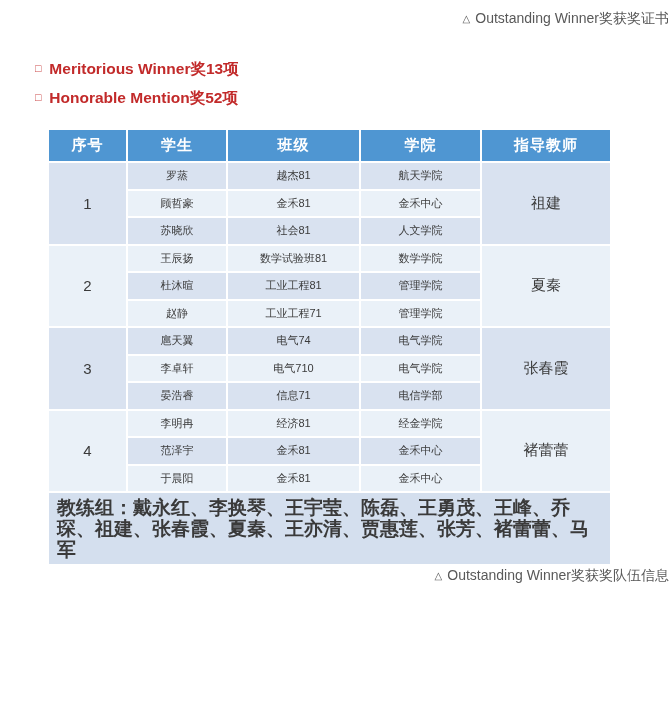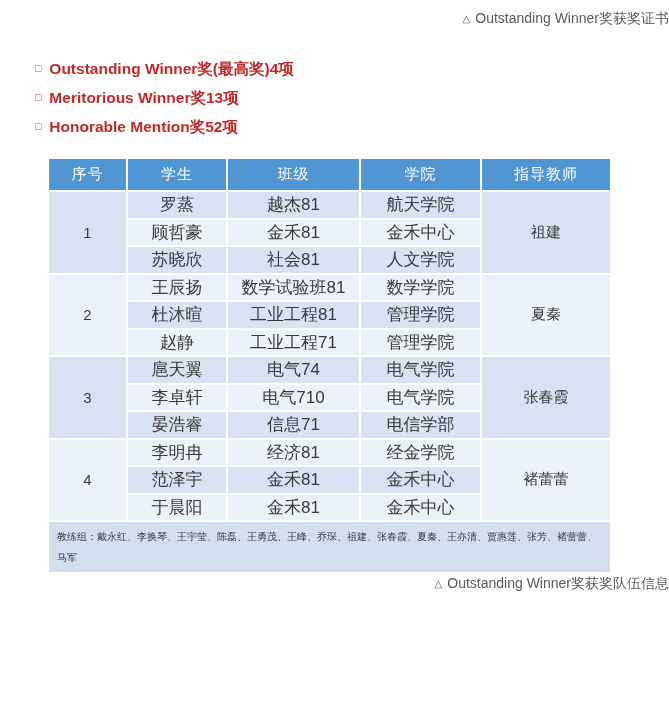--- a/index.html
+++ b/index.html
@@ -34,46 +34,45 @@
     border-collapse:collapse; table-layout:fixed;
     width:563px; margin:15px 0 0 47px;
   }
   col.c-no      { width:79px; }
   col.c-student { width:100px; }
   col.c-class   { width:133px; }
   col.c-college { width:121px; }
   col.c-advisor { width:130px; }
   th {
     background:var(--header-bg,#4f96d2); color:#ffffff;
-    font-size:15px; font-weight:normal; height:29px;
+    font-size:15px; font-weight:bold; height:29px;
     border:2px solid #ffffff; letter-spacing:1px;
   }
   td {
     border:2px solid #ffffff; text-align:center;
-    font-size:17px; color:#3a3a3a; height:23.5px;
+    font-size:11px; color:#3a3a3a; height:23.5px;
     vertical-align:middle; overflow:hidden; white-space:nowrap;
   }
   tr.band-a td { background:var(--band-dark,#d9e2f0); }
   tr.band-b td { background:var(--band-light,#eaf1f8); }
   td.merged { background:var(--band-dark,#d9e2f0); font-size:15px; }
   td.footer-cell {
     background:var(--footer-bg,#d4dfee);
     text-align:left; white-space:normal;
-    padding:4px 8px; line-height:21px; font-size:10px; height:auto;
+    padding:4px 8px; line-height:21px; font-size:19px; height:auto;font-weight:bold;
   }
 </style>
 </head>
 <body>
 
 <div class="caption caption-top">
   <span class="marker">△</span><span>Outstanding Winner奖获奖证书</span>
 </div>
 
 <div class="awards">
-  <p class="award-line"><span class="bullet">□</span><span>Outstanding Winner奖(最高奖)4项</span></p>
   <p class="award-line"><span class="bullet">□</span><span>Meritorious Winner奖13项</span></p>
   <p class="award-line"><span class="bullet">□</span><span>Honorable Mention奖52项</span></p>
 </div>
 
 <table>
   <colgroup>
     <col class="c-no">
       <col class="c-student">
       <col class="c-class">
       <col class="c-college">

